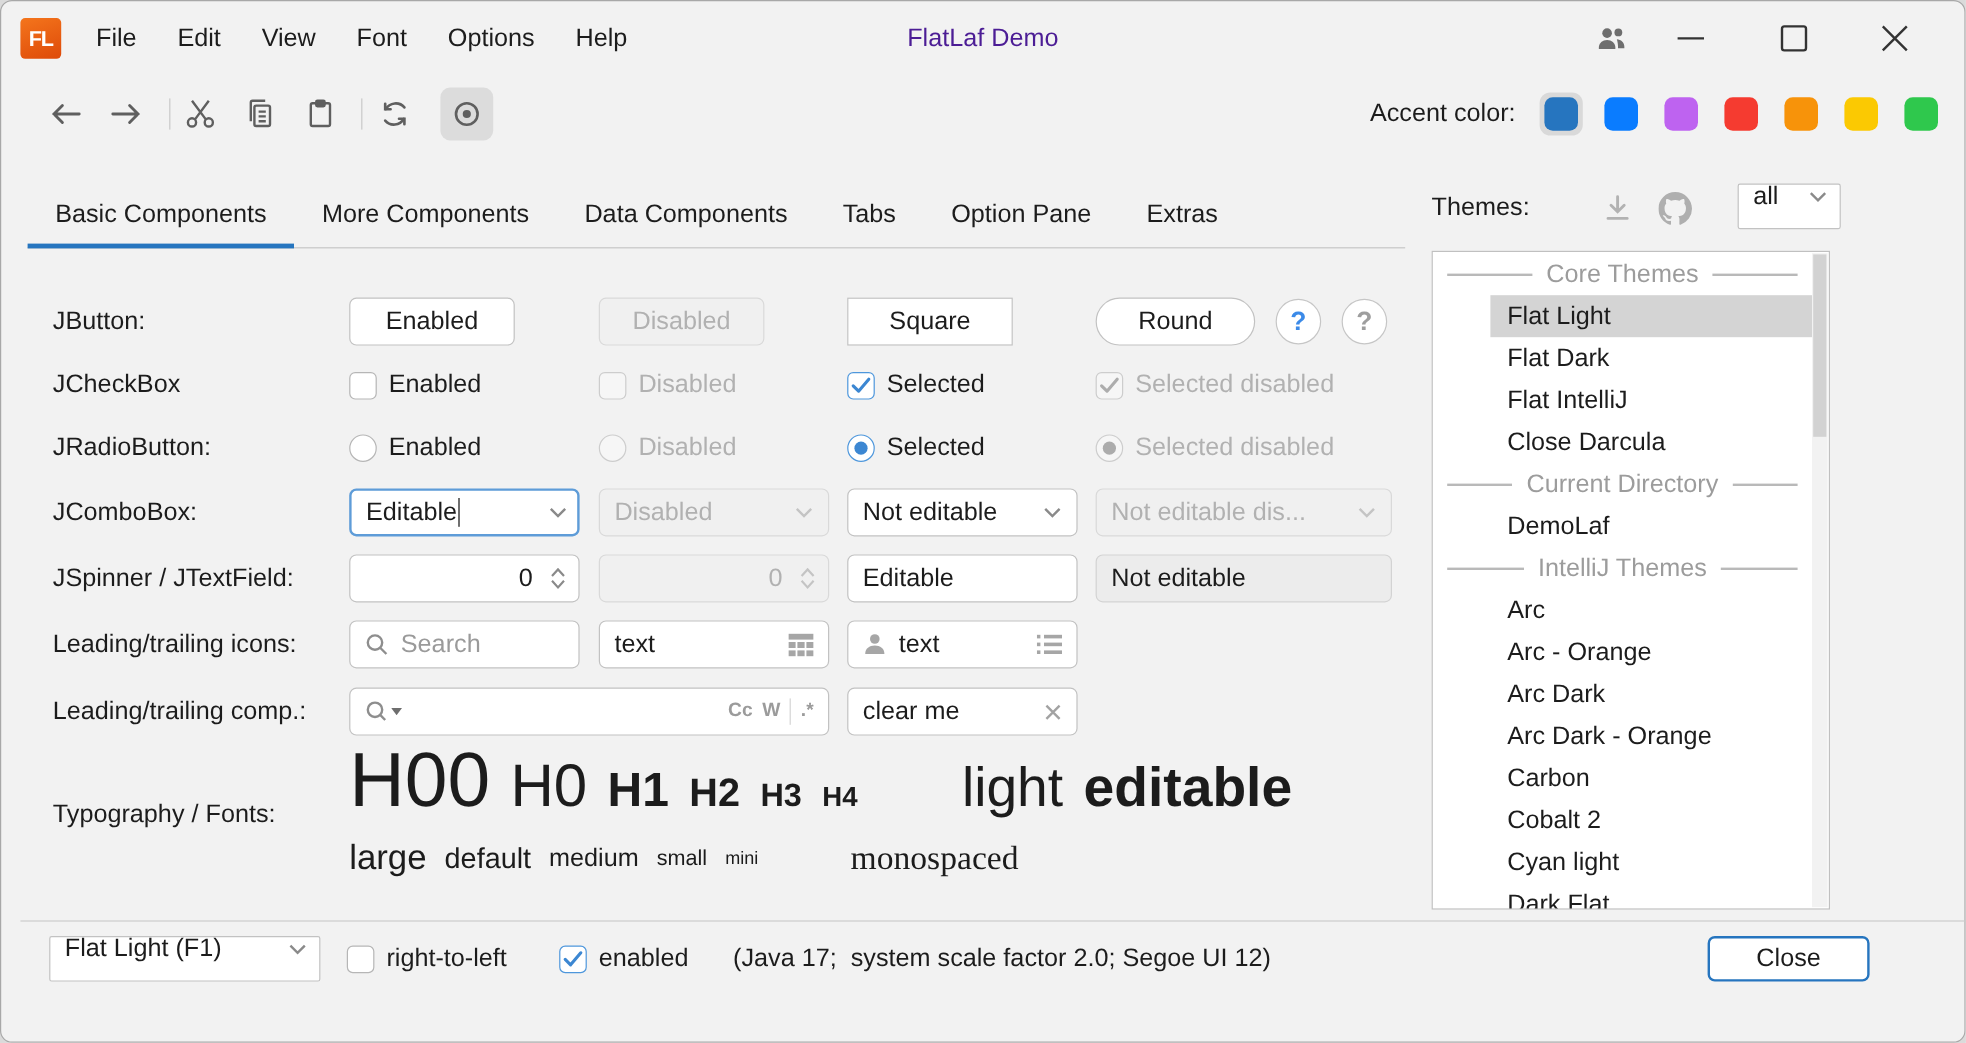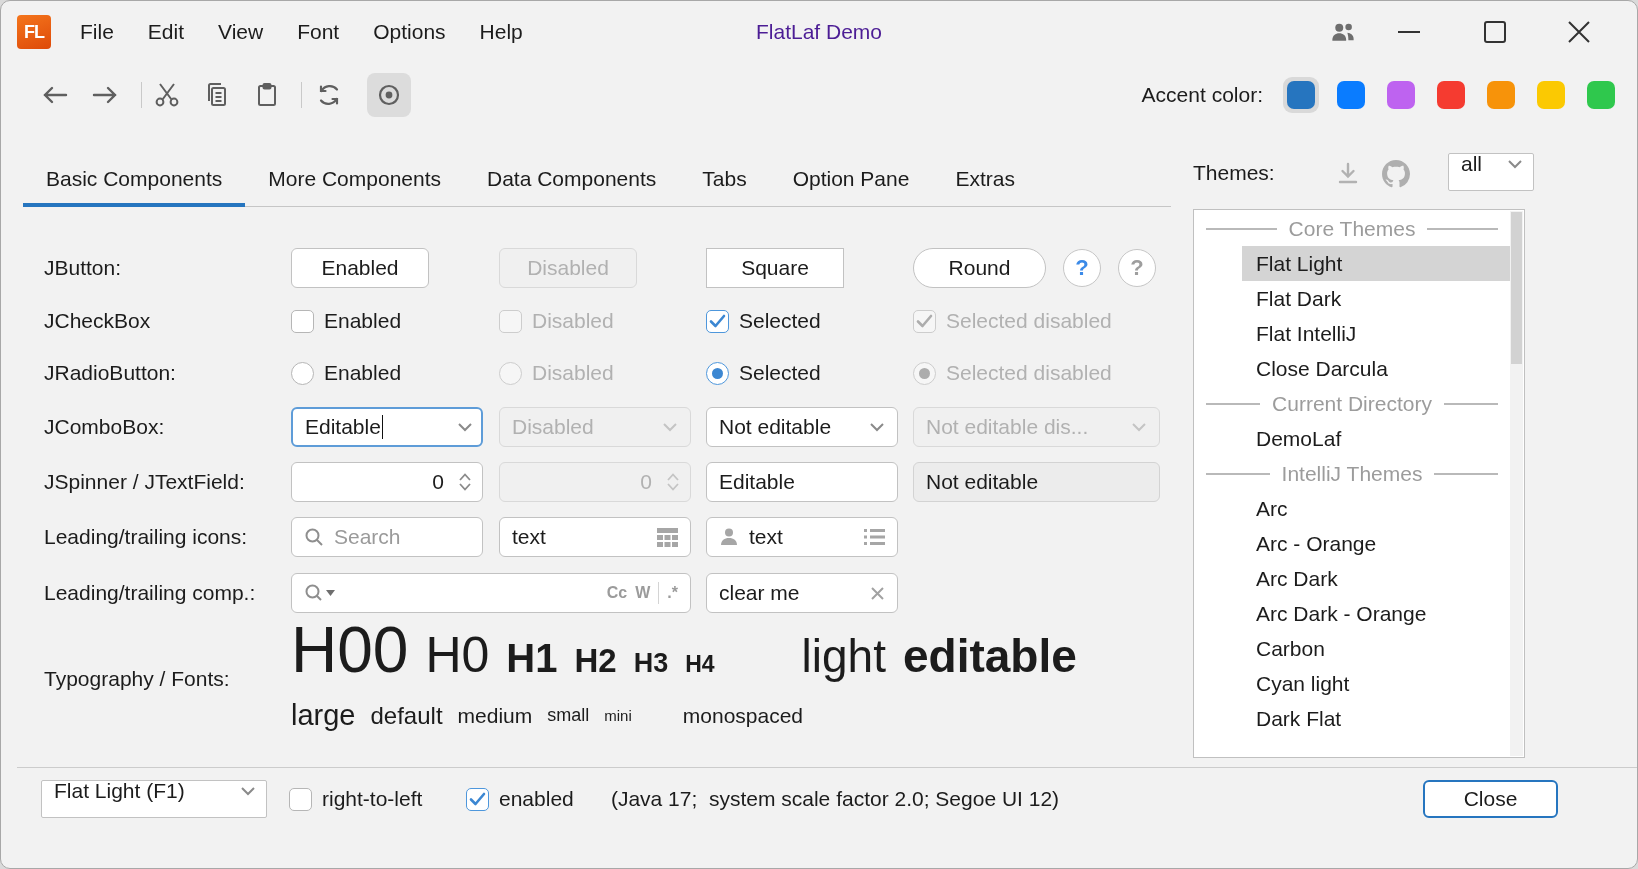--- a/index.html
+++ b/index.html
@@ -104,21 +104,21 @@
 
   
   .typo-line1 { position:absolute; left:290px; top:612px; display:flex; align-items:baseline; gap:17px; }
   .typo-line2 { position:absolute; left:290px; top:698px; display:flex; align-items:center; gap:15px; }
   .h00{font-size:64px;} .h0{font-size:50px;} .h1{font-size:40px;font-weight:bold;}
   .h2{font-size:33px;font-weight:bold;} .h3{font-size:27px;font-weight:bold;} .h4{font-size:23px;font-weight:bold;}
   .t-light{font-size:46px;font-weight:300;margin-left:70px;}
   .t-semibold{font-size:46px;font-weight:bold;}
   .t-large{font-size:29px;} .t-default{font-size:24px;} .t-medium{font-size:21px;}
   .t-small{font-size:18px;} .t-mini{font-size:15px;}
-  .t-mono{font-size:21px;font-family:Liberation Sans, sans-serif;margin-left:36px;}
+  .t-mono{font-size:28px;font-family:Liberation Serif, serif;margin-left:62px;}
 
   
   .statusbar { position:absolute; left:16px; top:766px; width:100%; height:103px; border-top:1px solid #CCCCCC; }
   .laf-combo { position:absolute; left:24px; top:12px; width:226px; height:38px; }
   .sb-check { position:absolute; top:12px; height:38px; display:flex; align-items:center; }
   .status-info { position:absolute; left:50%; top:12px; height:38px; transform:translateX(-50%);
     display:flex; align-items:center; white-space:pre; }
   .close-btn { position:absolute; left:1406px; top:12px; width:135px; height:38px; background:#fff;
     border:2px solid #2675BF; border-radius:6px; display:flex; align-items:center; justify-content:center; }
 </style>
@@ -272,20 +272,21 @@
       <div class="theme-sep">
           <span class="line"></span>
           <span>IntelliJ Themes</span>
           <span class="line"></span>
         </div>
       <div class="theme-item">Arc</div>
       <div class="theme-item">Arc - Orange</div>
       <div class="theme-item">Arc Dark</div>
       <div class="theme-item">Arc Dark - Orange</div>
       <div class="theme-item">Carbon</div>
+      <div class="theme-item">Cobalt 2</div>
       <div class="theme-item">Cyan light</div>
       <div class="theme-item">Dark Flat</div>
     </div>
     <div class="tl-scroll">
         <div class="tl-thumb"></div>
       </div>
   </div>
 
   <div class="content">
 

